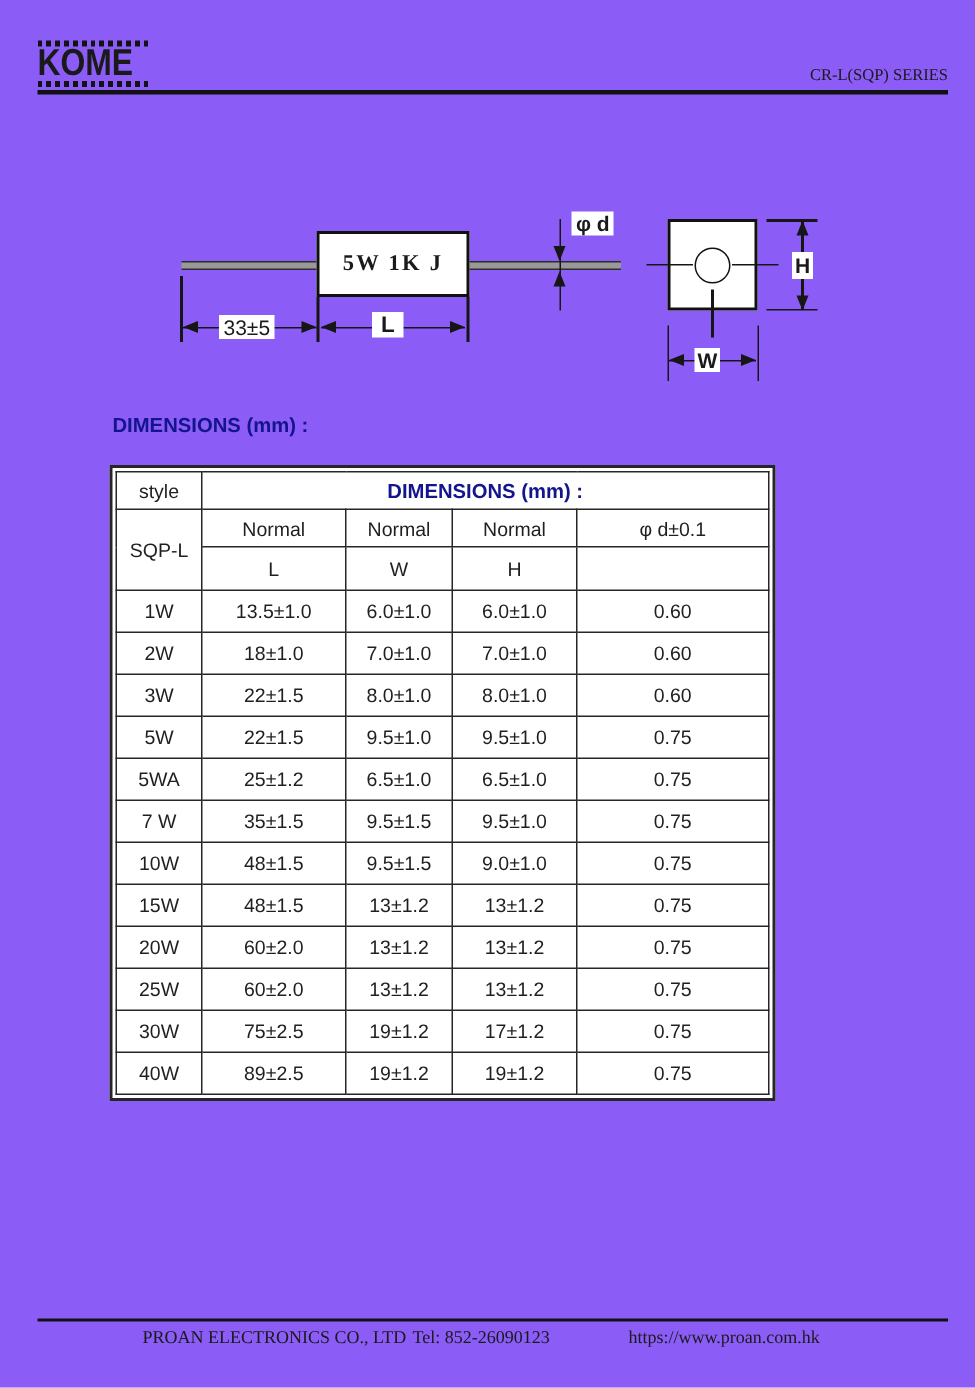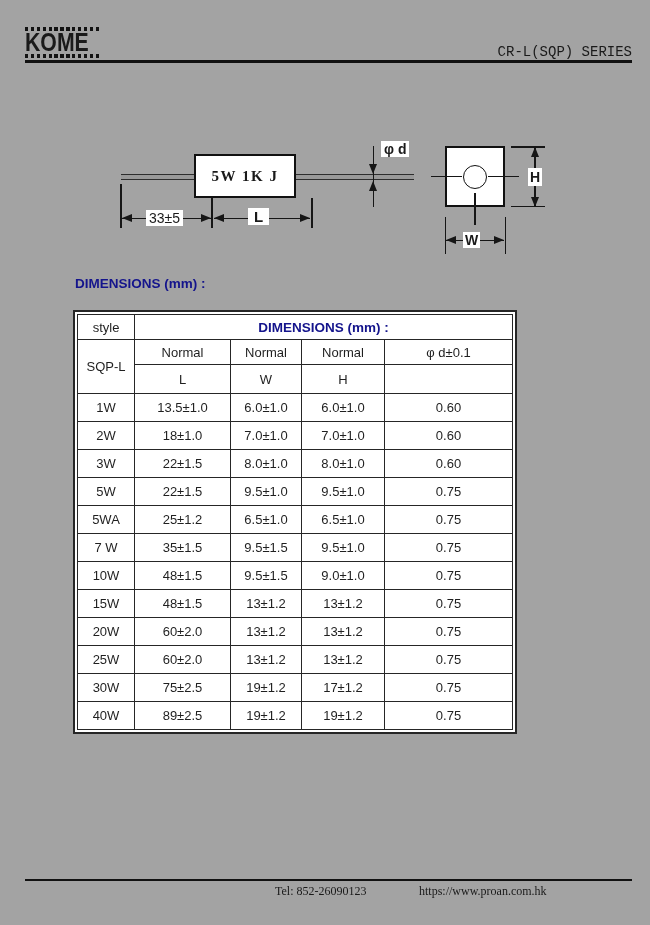--- a/index.html
+++ b/index.html
@@ -1,35 +1,35 @@
 <!DOCTYPE html>
 <html><head>
 <meta charset="utf-8">
 <style>
   html,body{margin:0;padding:0;background:#e8e8e8;}
-  .page{position:relative;width:650px;height:925px;background:#a3a3a3;margin:0 auto;
+  .page{position:relative;width:650px;height:925px;background:#8b5cf6;margin:0 auto;
         font-family:"Liberation Sans",sans-serif;color:#1a1a1a;overflow:hidden;}
   .abs{position:absolute;}
   .ln{position:absolute;background:#161616;}
   .ar{position:absolute;width:0;height:0;border:4.5px solid transparent;}
   .ar-left{border-left:none;border-right:10px solid #161616;}
   .ar-right{border-right:none;border-left:10px solid #161616;}
   .ar-up{border-top:none;border-bottom:10px solid #161616;}
   .ar-down{border-bottom:none;border-top:10px solid #161616;}
 
   
   .logo{left:25px;top:27px;width:76px;}
   .logo-dots{height:4px;background-image:repeating-linear-gradient(90deg,#131313 0 3.2px,transparent 3.2px 5.9px);}
   .logo-text{font-weight:bold;font-size:25px;line-height:23px;transform:scaleX(.85);transform-origin:left center;white-space:nowrap;}
-  .series{right:18px;top:44px;font-family:Liberation Mono, monospace;font-size:14px;}
+  .series{right:18px;top:44px;font-family:Liberation Serif, serif;font-size:11px;}
   .hrule{left:25px;top:60px;width:607px;height:2.5px;background:#111;}
 
   
   .wire{left:121px;top:174px;width:293px;height:6px;border-top:1.6px solid #2d2d2d;border-bottom:1.6px solid #2d2d2d;background:#999;box-sizing:border-box;}
-  .rbody{left:194px;top:154px;width:102px;height:44px;border:2px solid #111;background:#fff;box-sizing:border-box;
+  .rbody{left:211px;top:154px;width:102px;height:44px;border:2px solid #111;background:#fff;box-sizing:border-box;
          display:flex;align-items:center;justify-content:center;z-index:2;}
   .rbody span{font-family:"Liberation Serif",serif;font-weight:bold;font-size:15px;letter-spacing:1.5px;white-space:nowrap;}
   .dimlabel{position:absolute;background:#fff;font-size:14px;padding:0 3px;white-space:nowrap;}
   .bold{font-weight:bold;}
   .square{left:445px;top:146px;width:60px;height:61px;border:2px solid #111;box-sizing:border-box;background:#fff;}
   .hole{left:463px;top:165px;width:24px;height:24px;border:1.6px solid #111;border-radius:50%;box-sizing:border-box;}
 
   
   .sect-head{left:75px;top:276px;font-size:13.5px;font-weight:bold;color:#14148c;}
 
@@ -211,16 +211,17 @@
           <td>89±2.5</td>
           <td>19±1.2</td>
           <td>19±1.2</td>
           <td>0.75</td>
         </tr>
       </tbody>
     </table>
   </div>
 
   <div class="abs frule"></div>
+  <div class="abs ftext" style="left:95px;">PROAN ELECTRONICS CO., LTD</div>
   <div class="abs ftext" style="left:275px;">Tel: 852-26090123</div>
   <div class="abs ftext" style="left:419px;">https://www.proan.com.hk</div>
 
 </div>
 
 </body></html>

